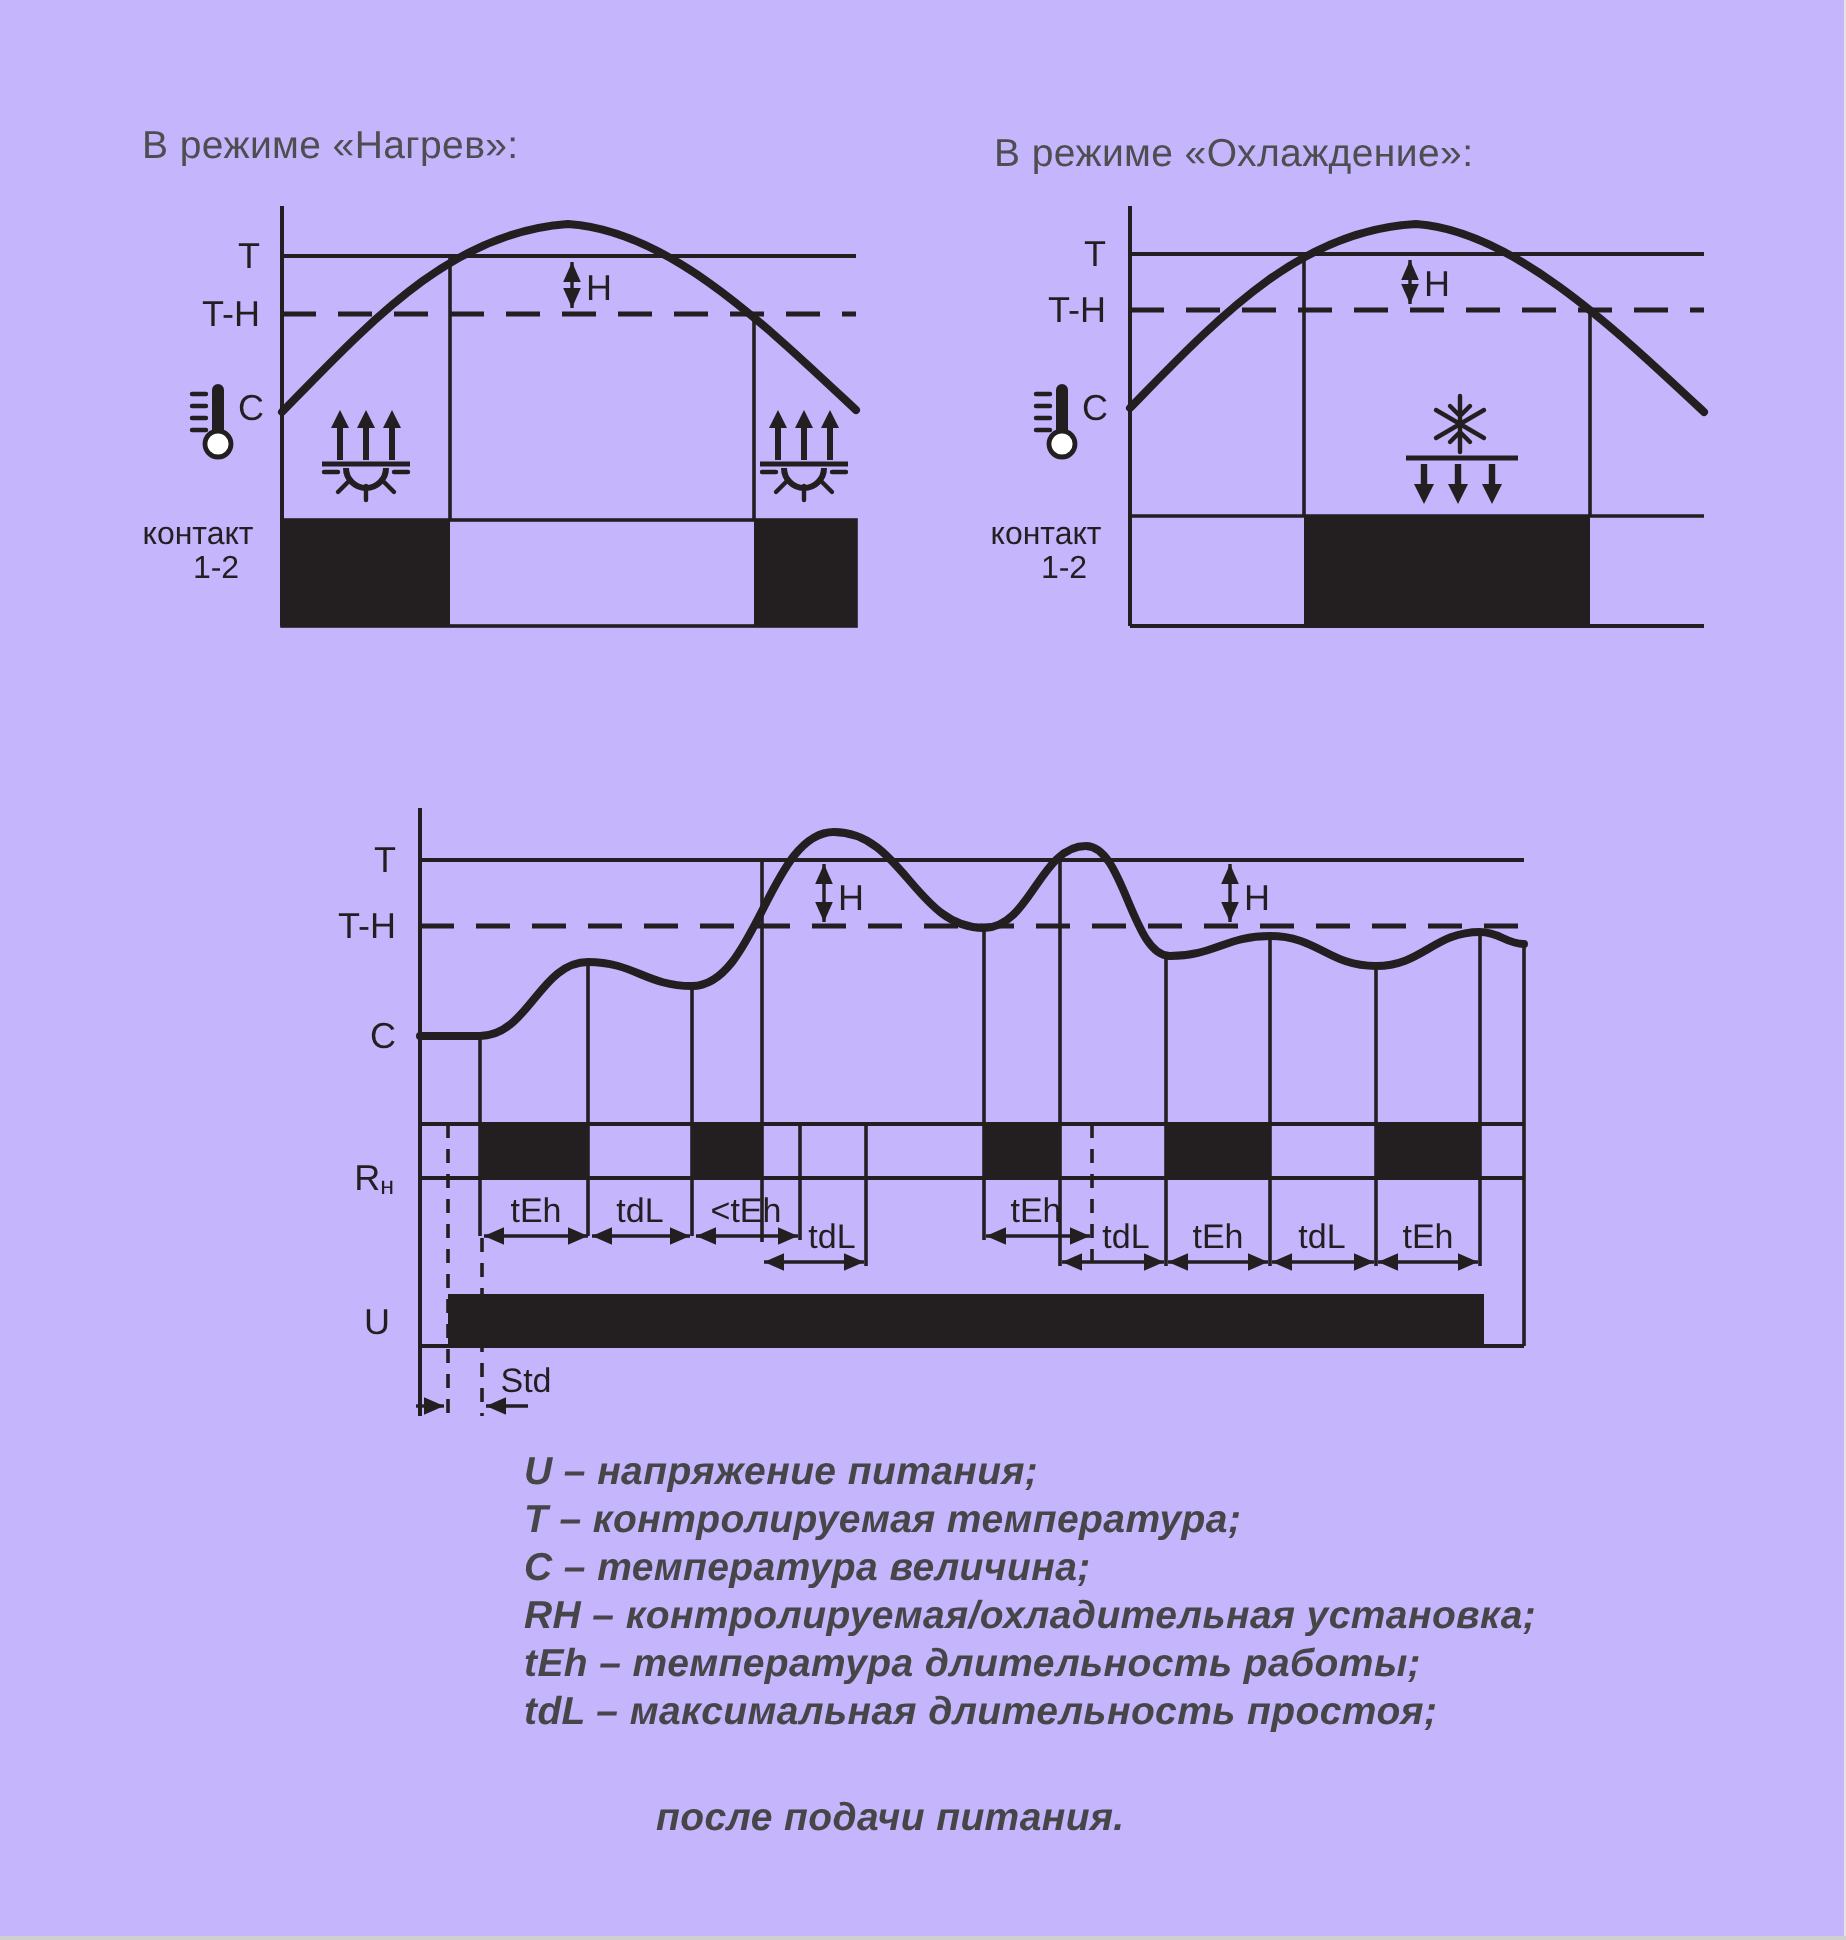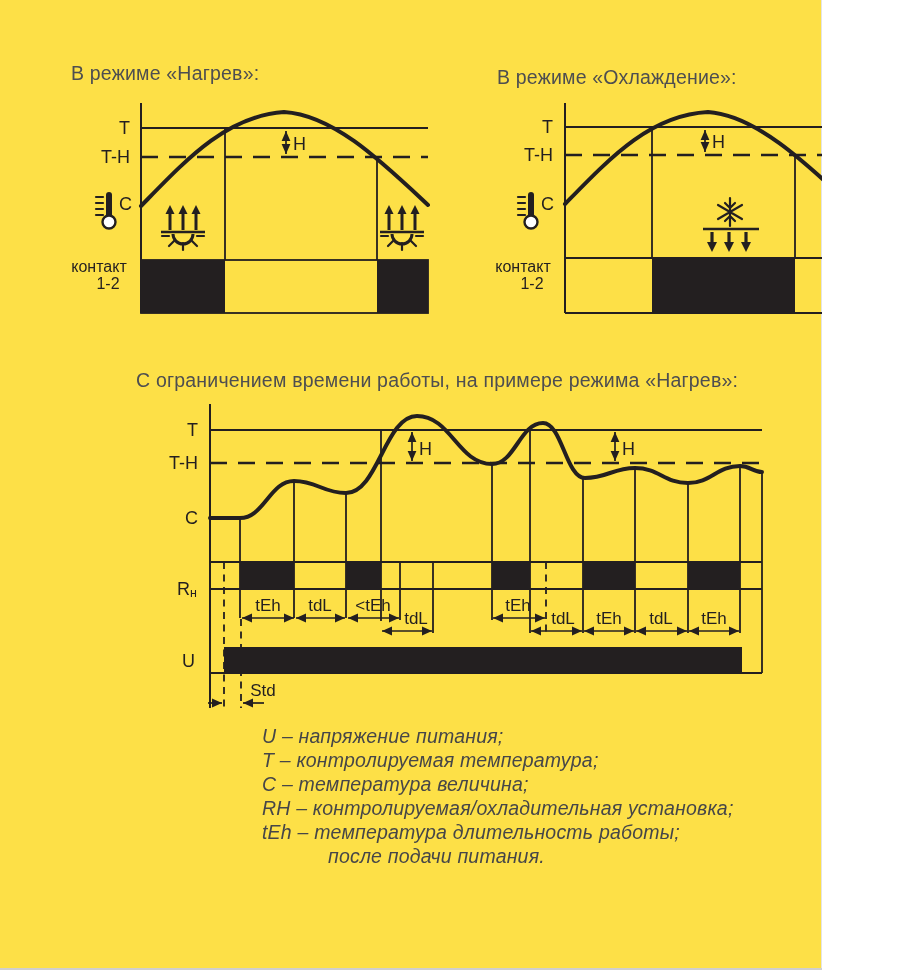--- a/index.html
+++ b/index.html
@@ -1,28 +1,28 @@
 <!DOCTYPE html>
 <html><head>
 <meta charset="utf-8">
 <style>
   html,body{margin:0;padding:0;background:#ffffff;}
   .page{
-    position:relative;width:822px;height:970px;background:#fde047;overflow:hidden;
+    position:relative;width:923px;height:970px;background:#c4b5fd;overflow:hidden;
     font-family:"Liberation Sans",sans-serif;color:#231f20;
   }
   .page::after{content:"";position:absolute;left:0;right:0;bottom:0;height:2px;background:#cfcfcf;}
   .page::before{content:"";position:absolute;top:0;bottom:0;right:0;width:1px;background:#e4e4e4;}
   svg.art{position:absolute;left:0;top:0;width:923px;height:970px;}
   svg.art text{font-family:"Liberation Sans",sans-serif;fill:#231f20;}
   .ttl{position:absolute;font-size:19.5px;letter-spacing:.2px;color:#4e4e50;white-space:nowrap;}
   .legend{position:absolute;left:262px;top:724px;font-style:italic;font-size:19.5px;
           line-height:24px;color:#464648;letter-spacing:.2px;}
-  .legend-line{white-space:nowrap;}
-  .legend-line.indent{padding-left:66px;}
+  .legend-line{white-space:nowrap;font-weight:bold;}
+  .legend-line.indent{padding-left:66px;margin-top:29px;}
   
   .ln{stroke:#231f20;stroke-width:2;fill:none;}
   .thin{stroke:#231f20;stroke-width:1.8;fill:none;}
   .curve{stroke:#231f20;stroke-width:4;fill:none;stroke-linecap:round;}
   .hdash{stroke:#231f20;stroke-width:2.4;fill:none;stroke-dasharray:17 11;}
   .vdash{stroke:#231f20;stroke-width:1.8;fill:none;stroke-dasharray:7 5.5;}
   .blk{fill:#231f20;stroke:none;}
   .arr{stroke:#231f20;stroke-width:1.7;fill:none;marker-start:url(#aL);marker-end:url(#aR);}
   .arrR{stroke:#231f20;stroke-width:1.7;fill:none;marker-end:url(#aR);}
   .arrL{stroke:#231f20;stroke-width:1.7;fill:none;marker-start:url(#aL);}
@@ -34,21 +34,20 @@
   .mid{text-anchor:middle;}
   .ic{stroke:#231f20;fill:none;stroke-width:2.2;stroke-linecap:round;}
 </style>
 </head>
 <body>
 
 <div class="page">
 
   <div class="ttl" style="left:71px;top:62px;">В режиме «Нагрев»:</div>
   <div class="ttl" style="left:497px;top:66px;">В режиме «Охлаждение»:</div>
-  <div class="ttl" style="left:136px;top:369px;">С ограничением времени работы, на примере режима «Нагрев»:</div>
 
   <svg class="art" viewBox="0 0 923 970">
     <defs>
       <marker id="aR" viewBox="0 0 10 10" refX="10" refY="5" markerWidth="10" markerHeight="10" markerUnits="userSpaceOnUse" orient="0">
           <polygon points="0,0.6 10,5 0,9.4" fill="#231f20"></polygon>
         </marker>
       <marker id="aL" viewBox="0 0 10 10" refX="0" refY="5" markerWidth="10" markerHeight="10" markerUnits="userSpaceOnUse" orient="0">
           <polygon points="10,0.6 0,5 10,9.4" fill="#231f20"></polygon>
         </marker>
       <marker id="aU" viewBox="0 0 10 10" refX="5" refY="0" markerWidth="10" markerHeight="10" markerUnits="userSpaceOnUse" orient="0">
@@ -237,16 +236,17 @@
       <text class="albl end" x="195" y="667">U</text>
     </g>
   </svg>
 
   <div class="legend">
     <div class="legend-line">U – напряжение питания;</div>
     <div class="legend-line">T – контролируемая температура;</div>
     <div class="legend-line">C – температура величина;</div>
     <div class="legend-line">RH – контролируемая/охладительная установка;</div>
     <div class="legend-line">tEh – температура длительность работы;</div>
+    <div class="legend-line">tdL – максимальная длительность простоя;</div>
     <div class="legend-line indent">после подачи питания.</div>
   </div>
 
 </div>
 
 </body></html>

